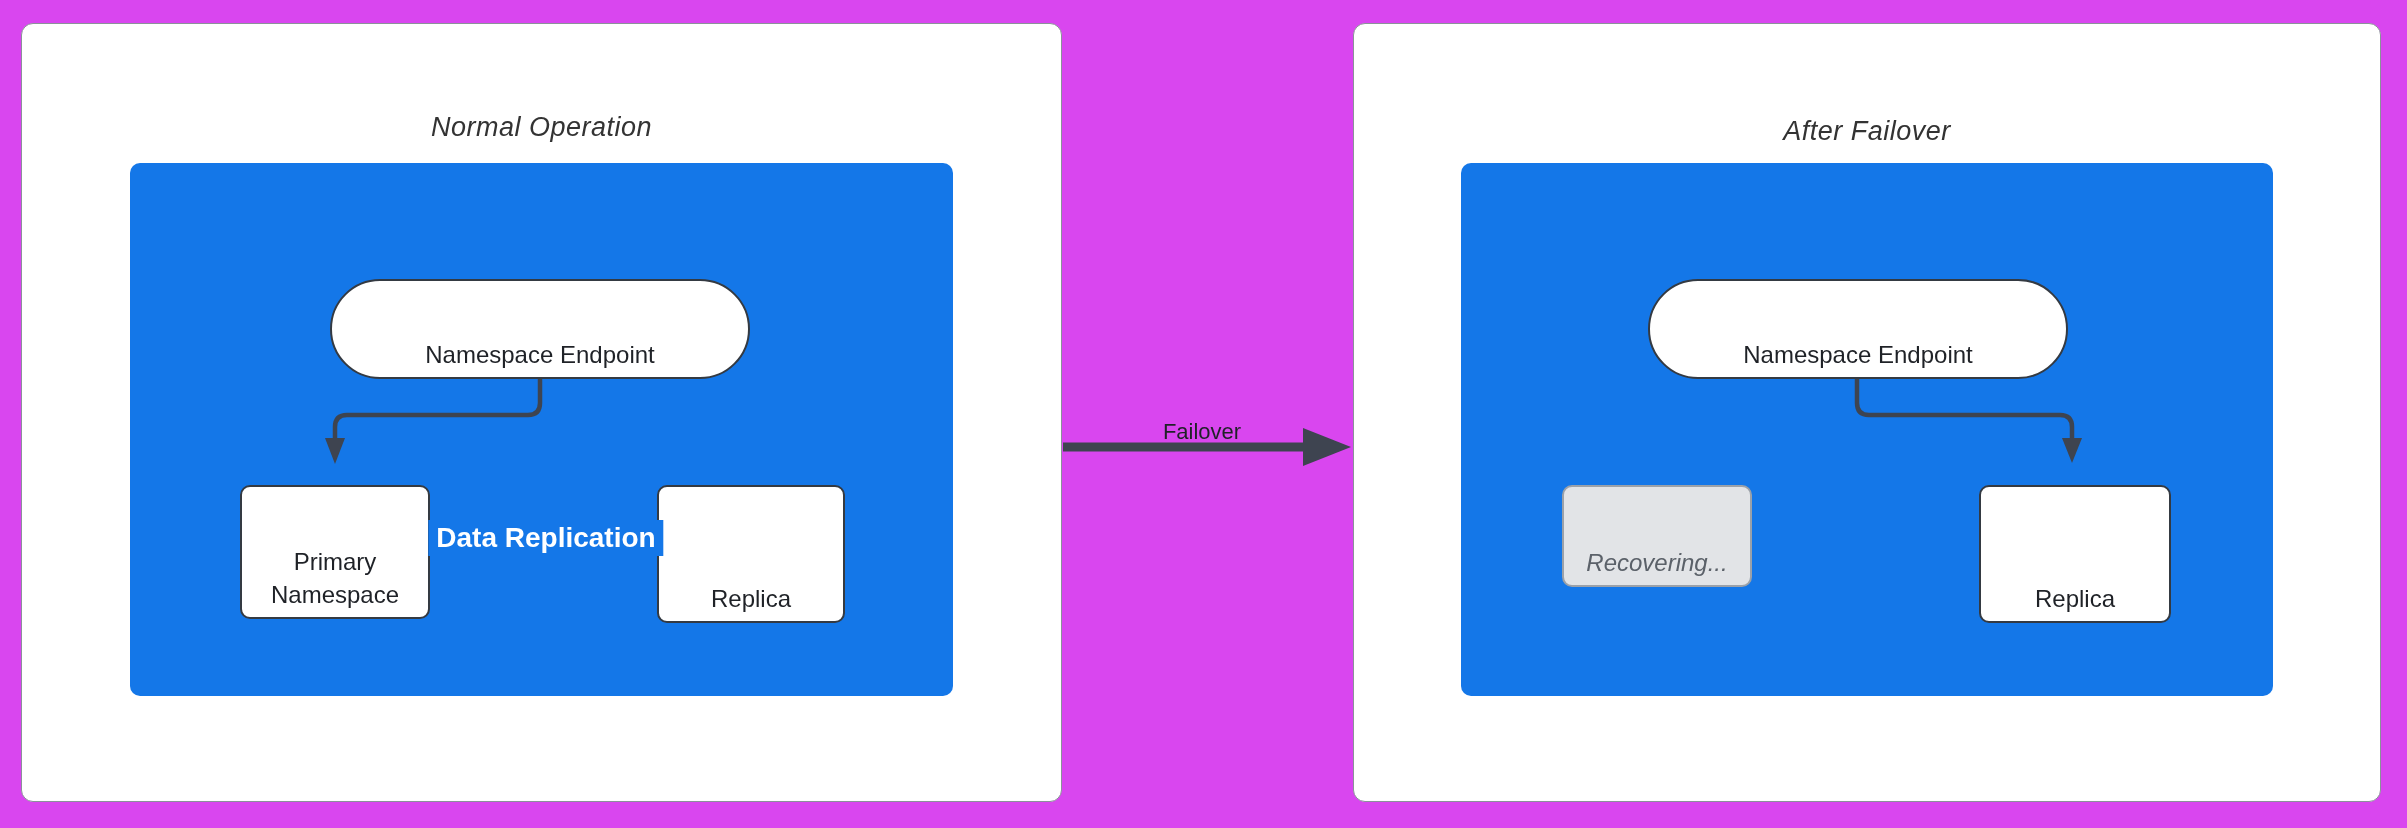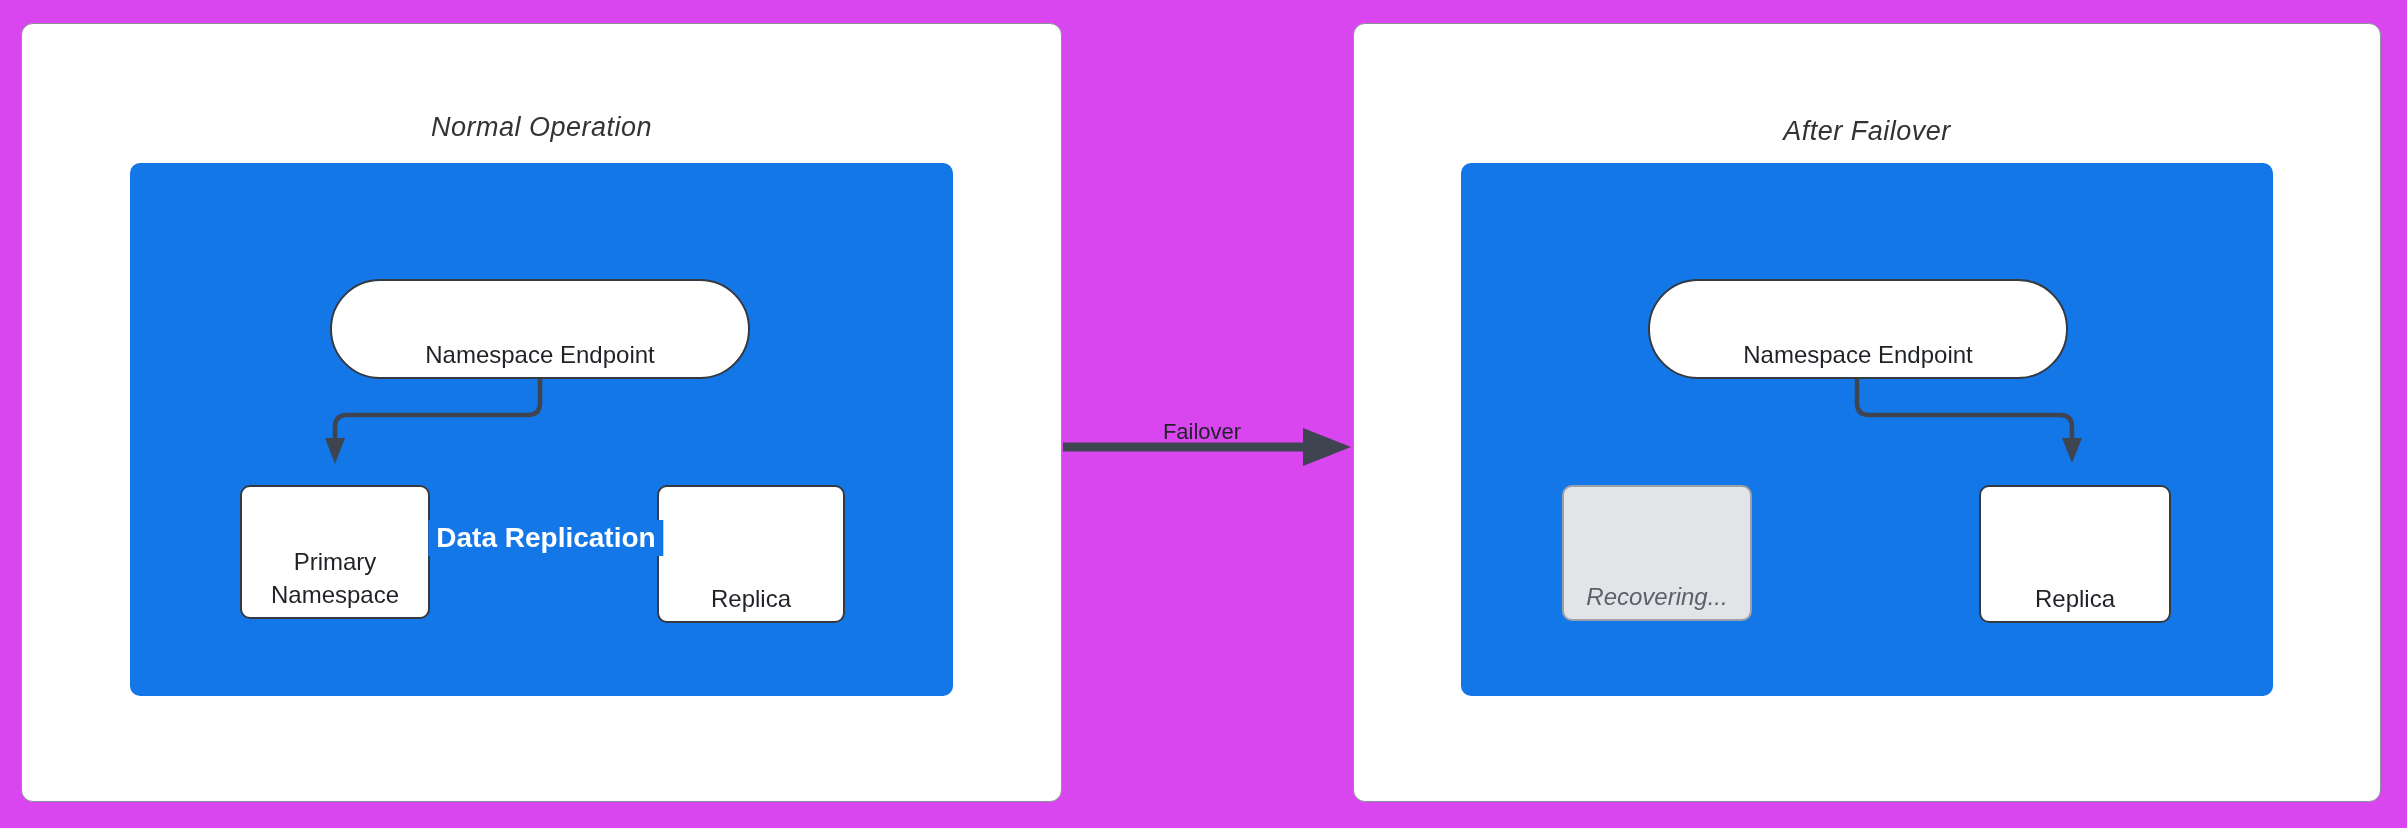--- a/index.html
+++ b/index.html
@@ -150,21 +150,21 @@
   </div>
 
   <div class="edge-label" style="left:546px;top:538px;">Data Replication</div>
 
   <div class="failover-label" style="left:1202px;top:412px;margin-top:20px;">Failover</div>
 
   <div class="node pill" style="left:1648px;top:260px;width:420px;height:100px;">
     <span>Namespace Endpoint</span>
   </div>
 
-  <div class="node recovering" style="left:1562px;top:466px;width:190px;height:136px;">
+  <div class="node recovering" style="left:1562px;top:466px;width:190px;height:102px;">
     <span>Recovering...</span>
   </div>
 
   <div class="node" style="left:1979px;top:466px;width:192px;height:138px;">
     <span>Replica</span>
   </div>
 
 </div>
 
 </body></html>

